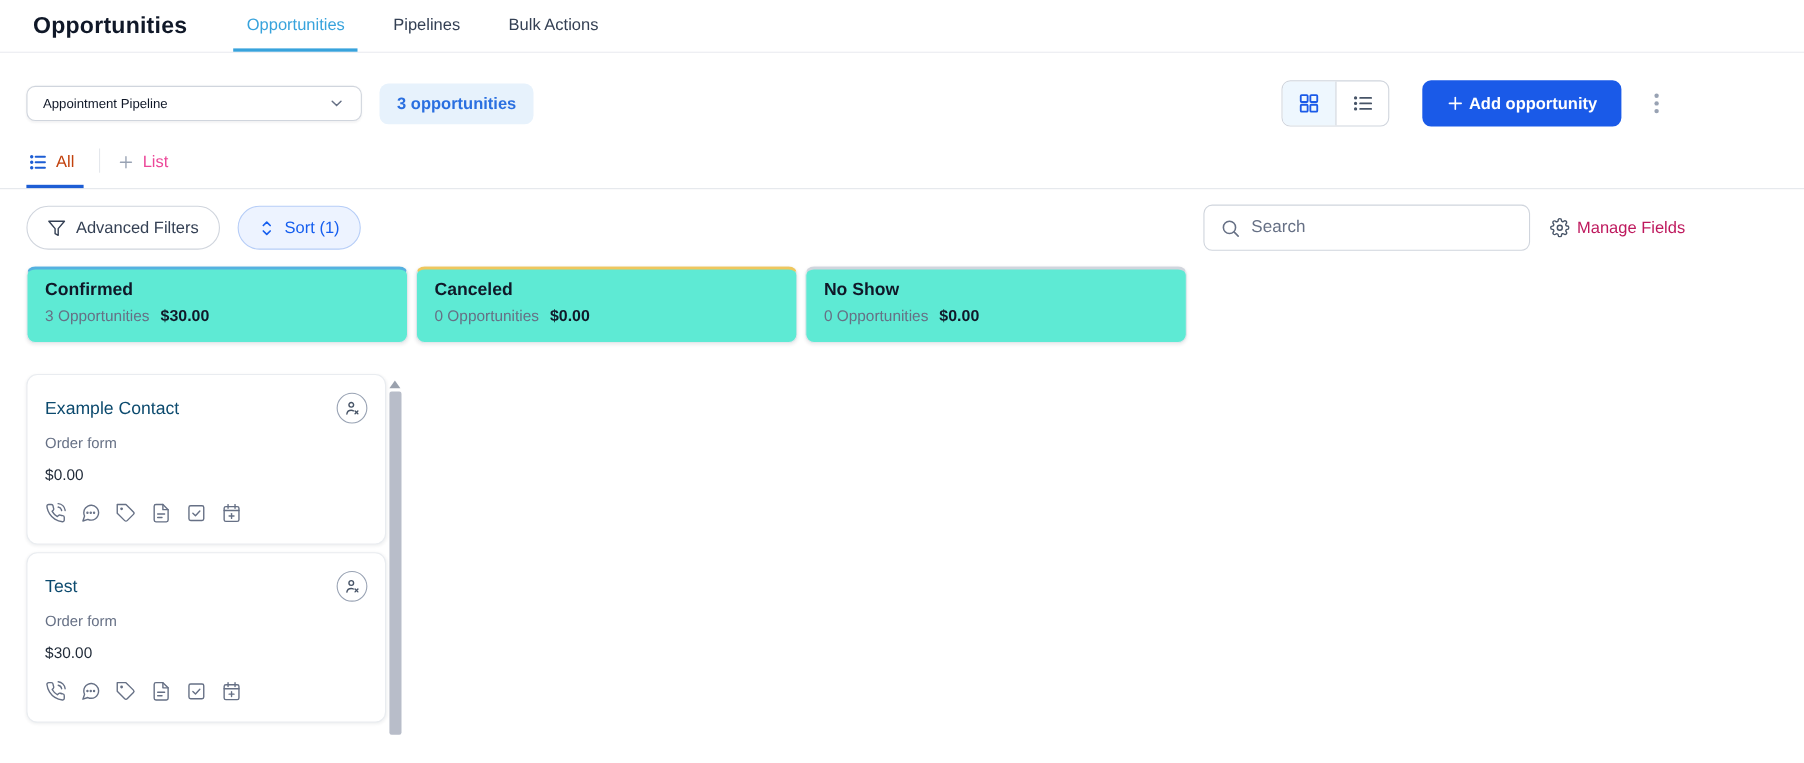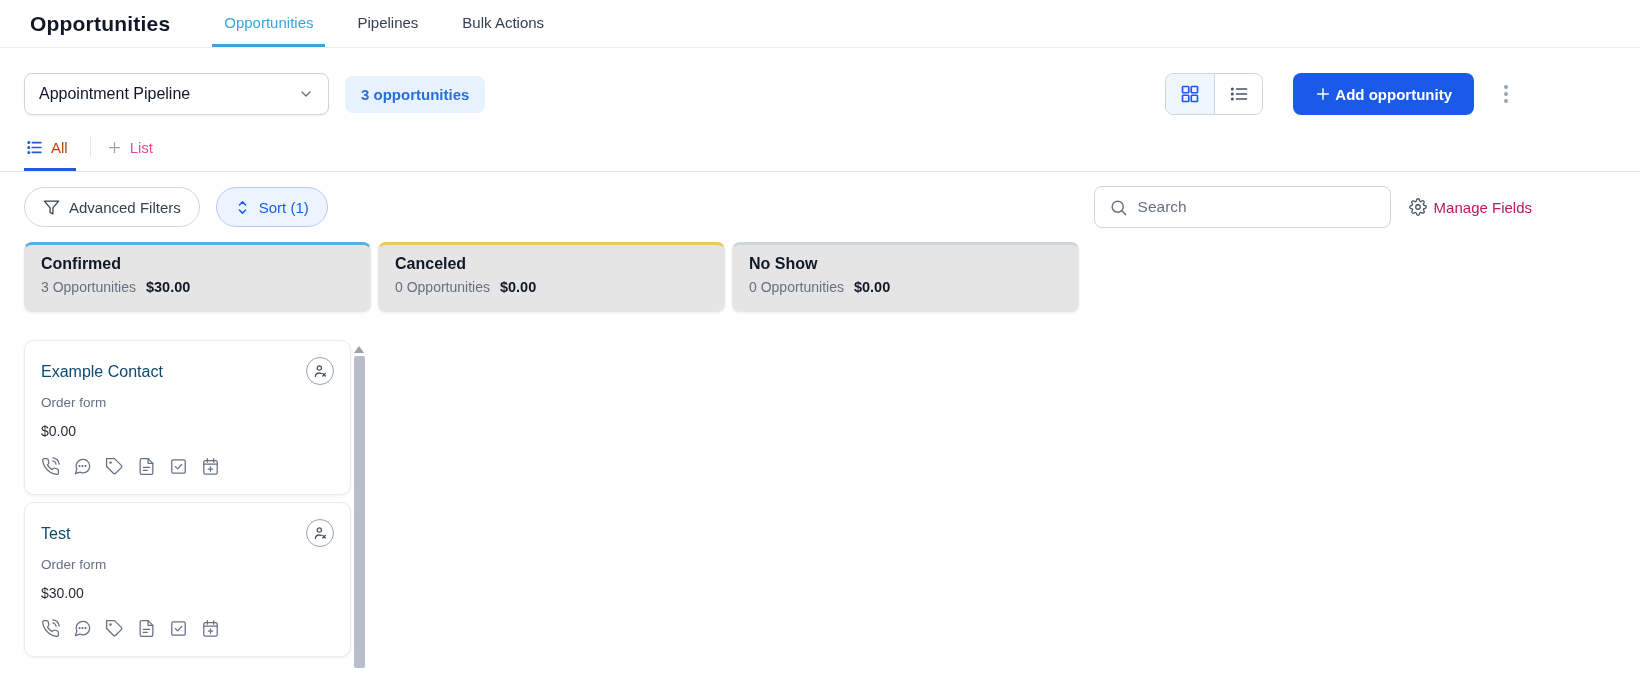--- a/index.html
+++ b/index.html
@@ -12,23 +12,23 @@
   .page-title { font-size:21px; font-weight:700; color:#101828; align-self:center; letter-spacing:.2px; }
   .top-tabs { display:flex; margin-left:32px; }
   .top-tab { display:flex; align-items:center; padding:0 12px; margin:0 10px; font-size:15px;
     font-weight:500; color:#344054; border-bottom:3px solid transparent; cursor:pointer; }
   .top-tab.active { color:#38a3dc; border-bottom-color:#38a3dc; }
 
   
   .toolbar { display:flex; align-items:center; justify-content:space-between;
     margin-top:25px; padding:0 126px 0 24px; height:42px; }
   .toolbar-left { display:flex; align-items:center; gap:16px; }
-  .pipeline-select { width:305px; height:42px; border:1px solid #d0d5dd; border-radius:8px;
+  .pipeline-select { width:305px; height:32px; border:1px solid #d0d5dd; border-radius:8px;
     background:#fff; display:flex; align-items:center; justify-content:space-between;
-    padding:0 14px; font-size:16px; color:#101828; cursor:pointer;
+    padding:0 14px; font-size:12px; color:#101828; cursor:pointer;
     box-shadow:0 1px 2px rgba(16,24,40,.05); }
   .count-badge { background:#e7f2fc; color:#2a6fe0; font-size:15px; font-weight:600;
     border-radius:8px; padding:10px 16px; }
   .toolbar-right { display:flex; align-items:center; gap:18px; }
   .view-toggle { display:flex; height:42px; border:1px solid #d0d5dd; border-radius:8px;
     overflow:hidden; background:#fff; }
   .view-seg { width:48px; display:flex; align-items:center; justify-content:center; cursor:pointer; }
   .view-seg.active { background:#eef7fe; }
   .view-seg + .view-seg { border-left:1px solid #d0d5dd; }
   .btn-primary { display:flex; align-items:center; gap:4px; height:42px; padding:0 22px;
@@ -59,21 +59,21 @@
     border:1px solid #d0d5dd; border-radius:8px; padding:0 14px; background:#fff; }
   .search-box input { border:none; outline:none; font-size:15.5px; color:#7f1d1d; width:100%;
     font-family:"Liberation Sans", sans-serif; }
   .search-box input::placeholder { color:#667085; }
   .manage-fields { display:flex; align-items:center; gap:7px; font-size:15px; font-weight:400;
     color:#be185d; cursor:pointer; }
 
   
   .board { padding:0 24px; }
   .board-headers { display:flex; gap:7px; }
-  .stage-header { flex:0 0 347px; height:70px; background:#e5e5e5; border:1px solid #e4e7ec;
+  .stage-header { flex:0 0 347px; height:70px; background:#5eead4; border:1px solid #e4e7ec;
     border-top:3px solid #d0d5dd; border-radius:8px; padding:10px 16px 0 16px;
     box-shadow:0 1px 3px rgba(16,24,40,.08); }
   .stage-name { font-size:16px; font-weight:700; color:#101828; }
   .stage-meta { display:flex; align-items:baseline; gap:10px; margin-top:6px; }
   .stage-count { font-size:14px; color:#667085; }
   .stage-value { font-size:14.5px; font-weight:700; color:#101828; }
 
   .board-body { position:relative; width:347px; margin-top:28px; height:328px; }
   .opp-card { width:327px; background:#fff; border:1px solid #e9ecf0; border-radius:10px;
     padding:16px 16px 18px 16px; box-shadow:0 1px 3px rgba(16,24,40,.07); cursor:pointer; }

